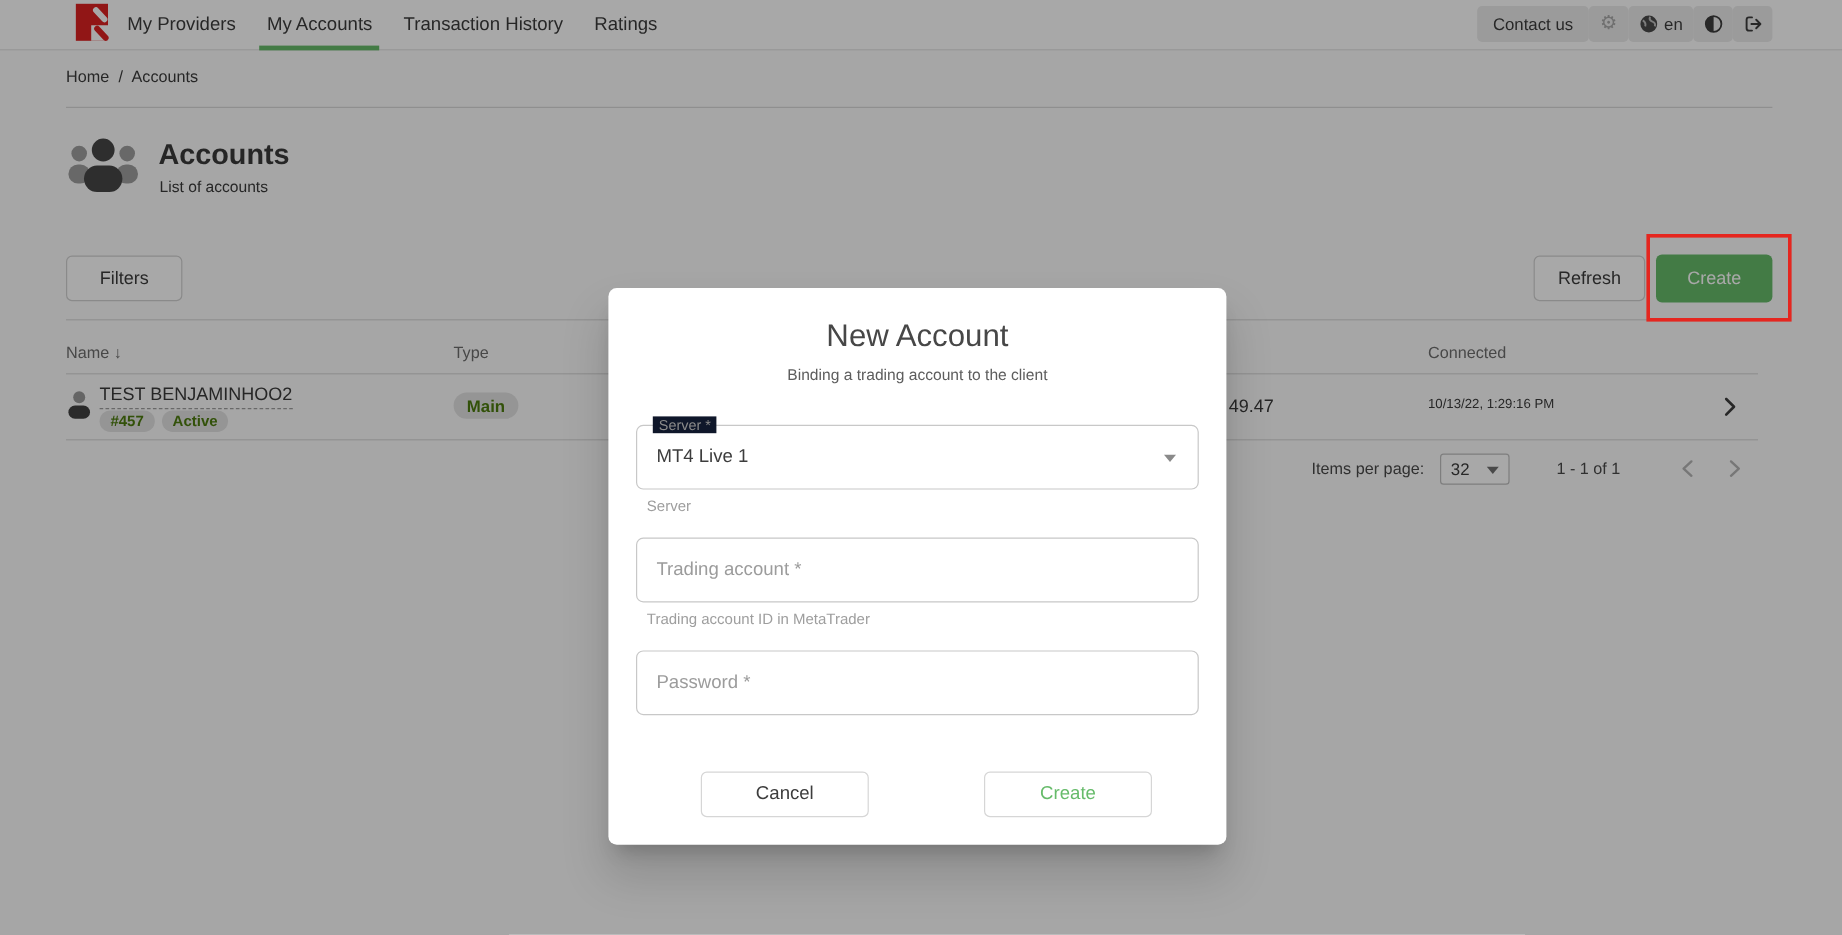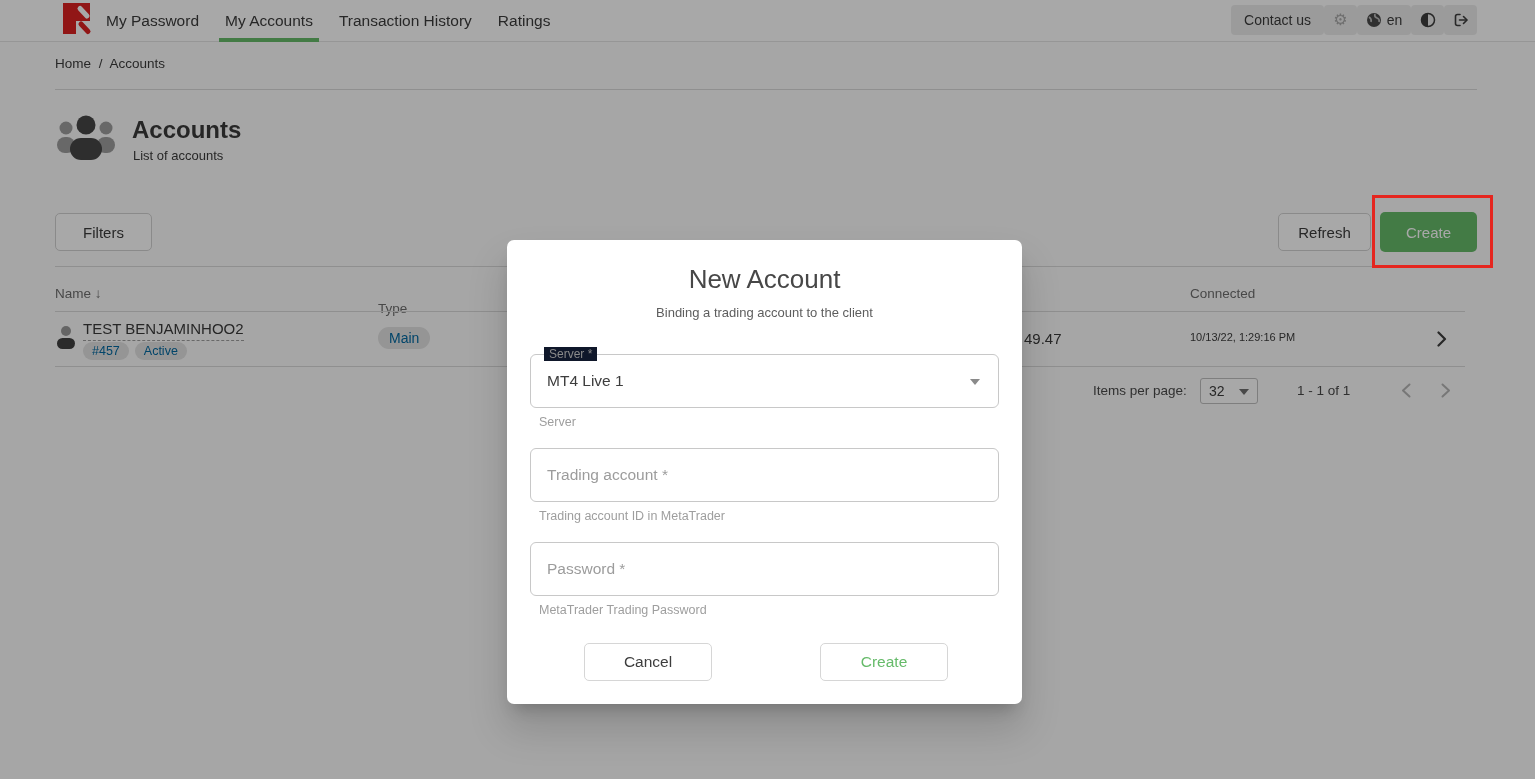--- a/index.html
+++ b/index.html
@@ -40,21 +40,21 @@
 
   
   .d2 { left:55px; top:266px; width:1410px; }
   .d3 { left:55px; top:311px; width:1410px; }
   .d4 { left:55px; top:366px; width:1410px; }
   .th { position:absolute; font-size:13.5px; color:#6e6e6e; z-index:1; }
   .avatar-icon { position:absolute; left:56px; top:324px; z-index:1; }
   .row-name { position:absolute; left:83px; top:320px; font-size:15px; color:#3a3a3a; border-bottom:1px dashed #9e9e9e;
               padding-bottom:3px; cursor:pointer; z-index:1; }
   .row-badges { position:absolute; left:83px; top:342px; display:flex; gap:6px; z-index:1; }
-  .pill { background:#e2e2e2; border-radius:10px; padding:2px 9px; font-size:12.5px; color:#0369a1; white-space:nowrap; }
+  .pill { background:#e2e2e2; border-radius:10px; padding:2px 9px; font-size:12.5px; color:#4d7c0f; white-space:nowrap;font-weight:bold; }
   .type-pill { position:absolute; left:378px; top:327px; padding:3px 11px; font-size:14px; border-radius:11px; z-index:1; }
   .balance-frag { position:absolute; left:1024px; top:330px; font-size:15px; color:#3a3a3a; z-index:1; }
   .row-connected { position:absolute; left:1190px; top:331px; font-size:11px; color:#3c3c3c; z-index:1; }
   .row-chevron { position:absolute; left:1437px; top:331px; cursor:pointer; z-index:1; }
 
   
   .pg-label { position:absolute; left:1093px; top:383px; font-size:13.5px; color:#4a4a4a; z-index:1; }
   .pg-select { position:absolute; left:1200px; top:378px; width:58px; height:26px; border:1px solid #bfbfbf; border-radius:3px;
                background:#fff; cursor:pointer; z-index:1; }
   .pg-select .val { position:absolute; left:8px; top:4px; font-size:14px; color:#3c3c3c; }
@@ -75,40 +75,40 @@
   .modal-body { padding:0 23px; }
   .sel-field { position:relative; margin-top:34px; height:54px; border:1px solid #c8c8c8; border-radius:6px; background:#fff; cursor:pointer; }
   .sel-field .flabel { position:absolute; top:-8px; left:13px; background:#0f172a; padding:0 5px; font-size:12px; color:#8a8a8a; }
   .sel-field .fvalue { line-height:52px; padding-left:16px; font-size:15.5px; color:#3d3d3d; }
   .sel-field .caret { position:absolute; right:18px; top:24px; border-top-color:#8a8a8a; }
   .hint { margin-top:7px; padding-left:9px; font-size:12.5px; color:#9e9e9e; }
   .txt-input { display:block; margin-top:19px; width:100%; height:54px; border:1px solid #c8c8c8; border-radius:6px;
                padding-left:16px; font-size:15.5px; color:#3d3d3d; font-family:"Liberation Sans",sans-serif; outline:none; background:#fff; }
   .txt-input::placeholder { color:#9c9c9c; }
   .modal-actions { position:absolute; left:0; bottom:23px; width:100%; }
-  .dlg-btn { position:absolute; width:128px; height:38px; bottom:0; background:#fff; border:1px solid #d6d6d6; border-radius:5px;
+  .dlg-btn { position:absolute; width:140px; height:38px; bottom:0; background:#fff; border:1px solid #d6d6d6; border-radius:5px;
              font-size:15.5px; font-family:"Liberation Sans",sans-serif; cursor:pointer; }
   .cancel-btn { left:77px; color:#3d3d3d; }
   .create-btn-dlg { left:313px; color:#66bb6a; }
 
   
   .annotation-rect { position:absolute; left:1372px; top:195px; width:121px; height:73px; border:3px solid #e5261f; z-index:40; pointer-events:none; }
 </style>
 </head>
 <body>
 
 <header class="navbar">
   <svg class="logo" viewBox="0 0 32 36">
     <rect x="0" y="0" width="27" height="31" fill="#dd2222"></rect>
     <polygon points="13,18 27,18 27,31 13,31" fill="#ffffff"></polygon>
     <line x1="17" y1="5.5" x2="24" y2="13" stroke="#ffffff" stroke-width="5" stroke-linecap="round"></line>
     <line x1="18" y1="21" x2="25" y2="28.5" stroke="#dd2222" stroke-width="5" stroke-linecap="round"></line>
   </svg>
   <nav class="nav-items">
-    <div class="nav-item">My Password</div>
+    <div class="nav-item">My Providers</div>
     <div class="nav-item active">My Accounts</div>
     <div class="nav-item">Transaction History</div>
     <div class="nav-item">Ratings</div>
   </nav>
   <div class="nav-right">
     <button class="tool-btn contact-btn">Contact us</button>
     <button class="tool-btn icon-btn">
       <span class="gear-glyph">⚙</span>
     </button>
     <button class="tool-btn lang-btn">
@@ -154,21 +154,21 @@
 
 <button class="outline-btn filters-btn">Filters</button>
 <button class="outline-btn refresh-btn">Refresh</button>
 <button class="create-btn-main">Create</button>
 
 <div class="divider d2"></div>
 <div class="th" style="left:55px; top:286px;">
   <span>Name</span>
   <span>↓</span>
 </div>
-<div class="th" style="left:378px; top:286px;margin-top:15px;">Type</div>
+<div class="th" style="left:378px; top:286px;">Type</div>
 <div class="th" style="left:1190px; top:286px;">Connected</div>
 <div class="divider d3"></div>
 
 <div>
   <svg class="avatar-icon" width="20" height="26" viewBox="0 0 20 26">
     <circle cx="10" cy="7" r="5" fill="#9a9a9a"></circle>
     <rect x="1" y="14" width="18" height="11" rx="5.5" fill="#404040"></rect>
   </svg>
   <div class="row-name">TEST BENJAMINHOO2</div>
   <div class="row-badges">
@@ -207,21 +207,20 @@
       <span class="flabel">Server *</span>
       <div class="fvalue">MT4 Live 1</div>
       <span class="caret"></span>
     </div>
     <div class="hint">Server</div>
 
     <input class="txt-input" type="text" placeholder="Trading account *" style="">
     <div class="hint">Trading account ID in MetaTrader</div>
 
     <input class="txt-input" type="text" placeholder="Password *" style="">
-    <div class="hint">MetaTrader Trading Password</div>
   </div>
   <div class="modal-actions">
     <button class="dlg-btn cancel-btn">Cancel</button>
     <button class="dlg-btn create-btn-dlg">Create</button>
   </div>
 </div>
 
 <div class="annotation-rect"></div>
 
 </body></html>

